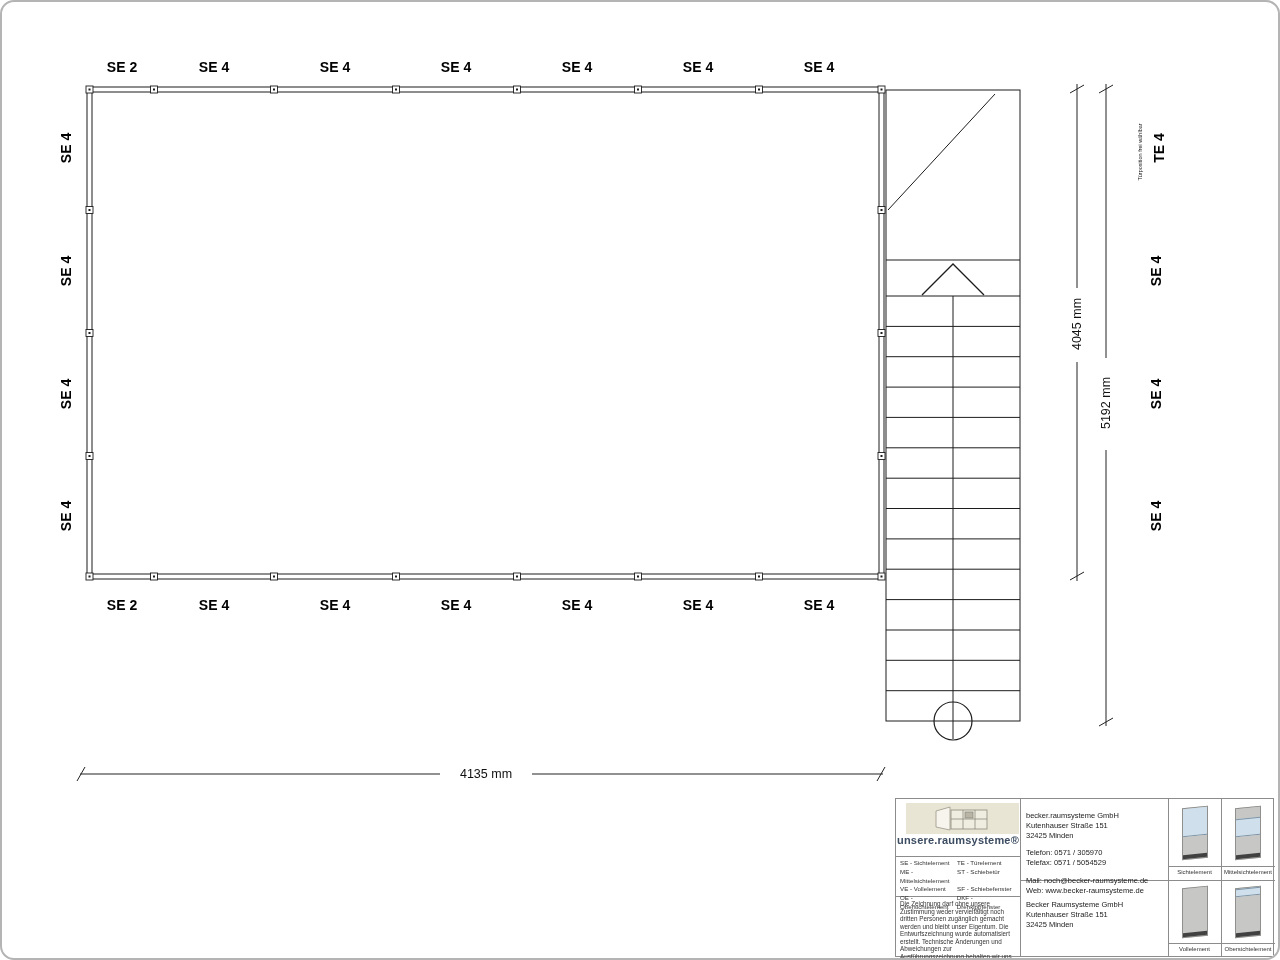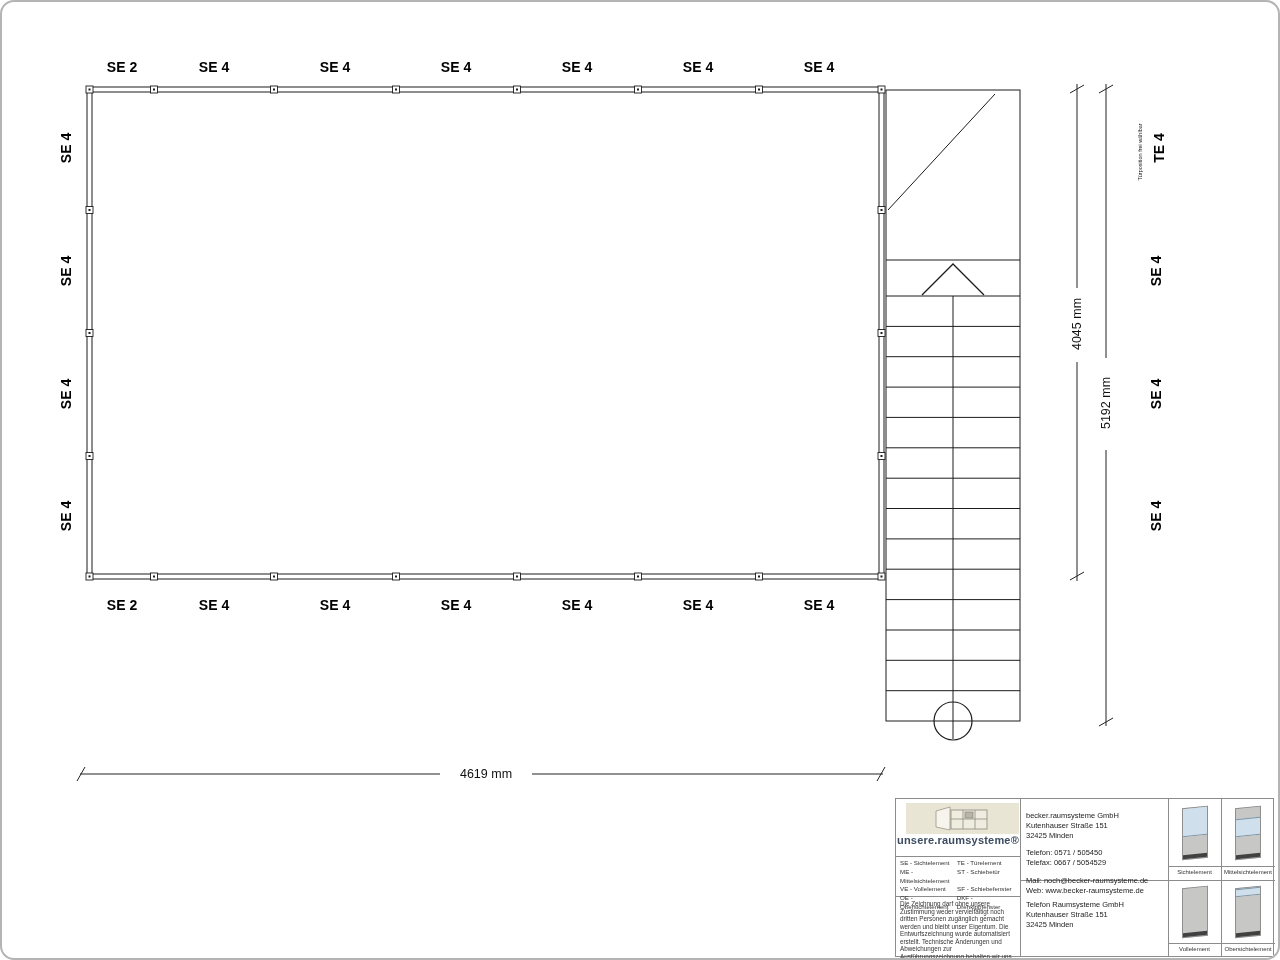--- a/index.html
+++ b/index.html
@@ -166,21 +166,21 @@
 
   <span class="lbl rot" style="left:1157px;top:146px">TE 4</span>
   <span class="lbl rot" style="left:1154px;top:269px">SE 4</span>
   <span class="lbl rot" style="left:1154px;top:392px">SE 4</span>
   <span class="lbl rot" style="left:1154px;top:514px">SE 4</span>
 
   <span class="note" style="left:1138px;top:150px">Türposition frei wählbar</span>
 
   <span class="dim rot" style="left:1075px;top:322px">4045 mm</span>
   <span class="dim rot" style="left:1104px;top:401px">5192 mm</span>
-  <span class="dim" style="left:484px;top:772px">4619 mm</span>
+  <span class="dim" style="left:484px;top:772px">4135 mm</span>
 
   <div id="titleblock">
     <div class="vline" style="left:124px"></div>
     <div class="vline" style="left:272px"></div>
     <div class="vline" style="left:325px"></div>
     <div class="hline" style="left:0;width:124px;top:57px"></div>
     <div class="hline" style="left:0;width:124px;top:97px"></div>
     <div class="hline" style="left:124px;width:255px;top:81px"></div>
     <div class="hline" style="left:272px;width:107px;top:67px"></div>
     <div class="hline" style="left:272px;width:107px;top:144px"></div>
@@ -216,28 +216,28 @@
       </div>
     </div>
 
     <div id="copyright">Die Zeichnung darf ohne unsere Zustimmung weder vervielfältigt noch dritten Personen zugänglich gemacht werden und bleibt unser Eigentum. Die Entwurfszeichnung wurde automatisiert erstellt. Technische Änderungen und Abweichungen zur Ausführungszeichnung behalten wir uns vor.</div>
 
     <div class="addr" style="top:12px">
       <div>becker.raumsysteme GmbH</div>
       <div>Kutenhauser Straße 151</div>
       <div>32425 Minden</div>
       <div class="gap"></div>
-      <div>Telefon: 0571 / 505450</div>
-      <div>Telefax: 0667 / 5054529</div>
+      <div>Telefon: 0571 / 305970</div>
+      <div>Telefax: 0571 / 5054529</div>
       <div class="gap"></div>
       <div>Mail: noch@becker-raumsysteme.de</div>
       <div>Web: www.becker-raumsysteme.de</div>
     </div>
     <div class="addr" style="top:101px">
-      <div>Telefon Raumsysteme GmbH</div>
+      <div>Becker Raumsysteme GmbH</div>
       <div>Kutenhauser Straße 151</div>
       <div>32425 Minden</div>
     </div>
 
     <div class="cell" style="left:272px;top:0;width:53px;height:67px">
       <div class="panel" style="height:52px">
         <div class="glass" style="flex:0 0 28px"></div>
         <div class="grey" style="flex:1"></div>
         <div class="base"></div>
       </div>

